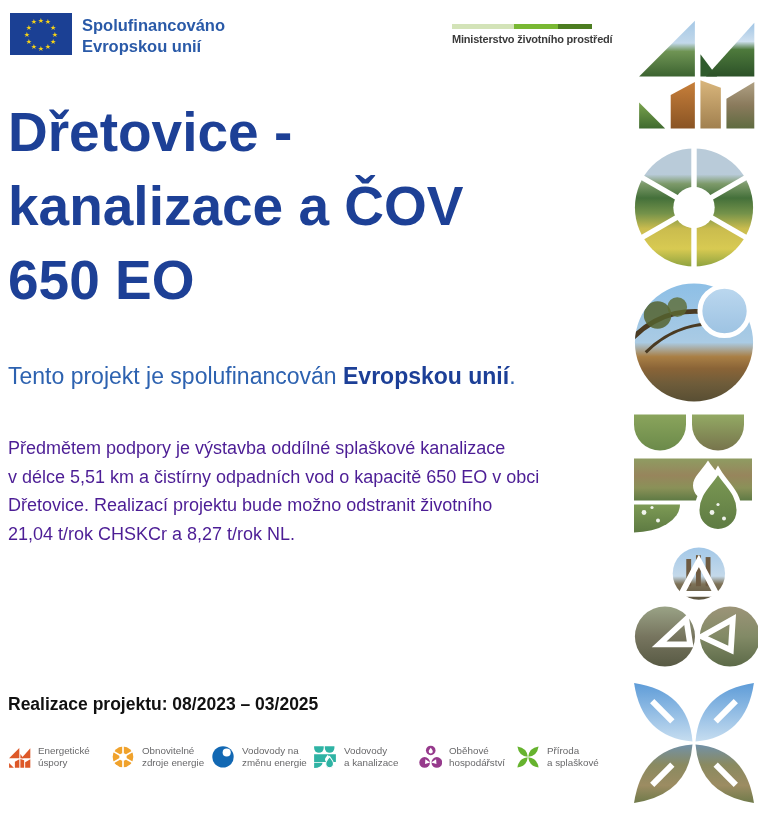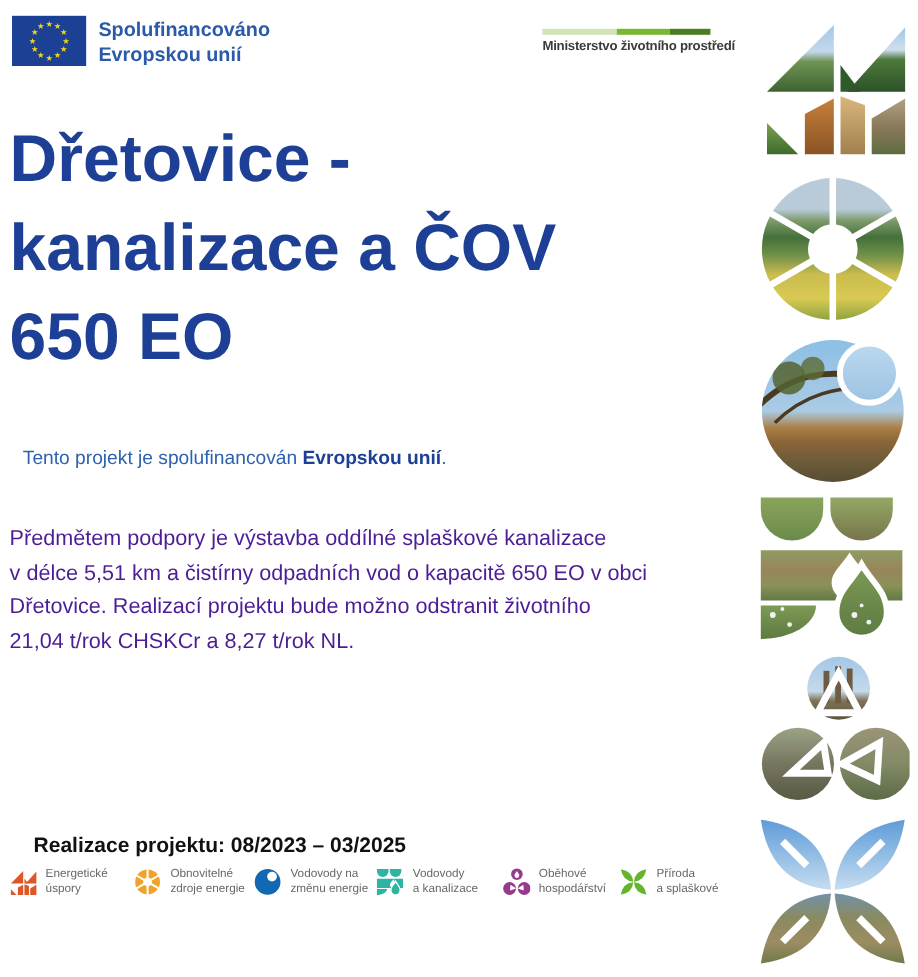--- a/index.html
+++ b/index.html
@@ -10,28 +10,28 @@
   
   .eu-flag{left:10px;top:13px;width:62px;height:42px;}
   .eu-text{left:82px;top:15px;font-size:16.5px;font-weight:600;line-height:21px;}
   .min-block{left:452px;top:24px;width:142px;}
   .min-bar{display:flex;height:5px;width:140px;}
   .min-bar span{display:block;height:5px;background:currentColor;}
   .min-name{margin-top:4px;font-size:11px;font-weight:600;letter-spacing:-0.2px;white-space:nowrap;}
 
   
   .title{left:8px;top:95px;width:615px;font-size:55px;font-weight:bold;line-height:74px;margin:0;}
-  .subtitle{left:8px;top:363px;font-size:16px;margin:11px;}
+  .subtitle{left:8px;top:363px;font-size:23px;margin:0;}
   .subtitle b{font-weight:bold;}
   .desc{left:8px;top:434px;font-size:18px;line-height:28.6px;color:#4c1d95;}
   .desc div{white-space:nowrap;}
-  .realization{left:8px;top:694px;font-size:17.5px;font-weight:bold;color:#111;margin-left:20px;}
+  .realization{left:8px;top:694px;font-size:17.5px;font-weight:bold;color:#111;}
 
   
-  .f-item{position:absolute;top:723px;display:flex;align-items:center;justify-content:flex-end;}
+  .f-item{position:absolute;top:745px;display:flex;align-items:center;justify-content:flex-end;}
   .f-icon{width:24px;height:24px;display:block;flex:0 0 24px;}
   .f-icon svg{width:24px;height:24px;display:block;}
   .f-label{margin-left:7px;font-size:9.8px;line-height:11.8px;color:#68686a;white-space:nowrap;}
 
   
   .decor{position:absolute;}
   .decor svg{display:block;width:100%;height:100%;}
 </style>
 </head>
 <body>

